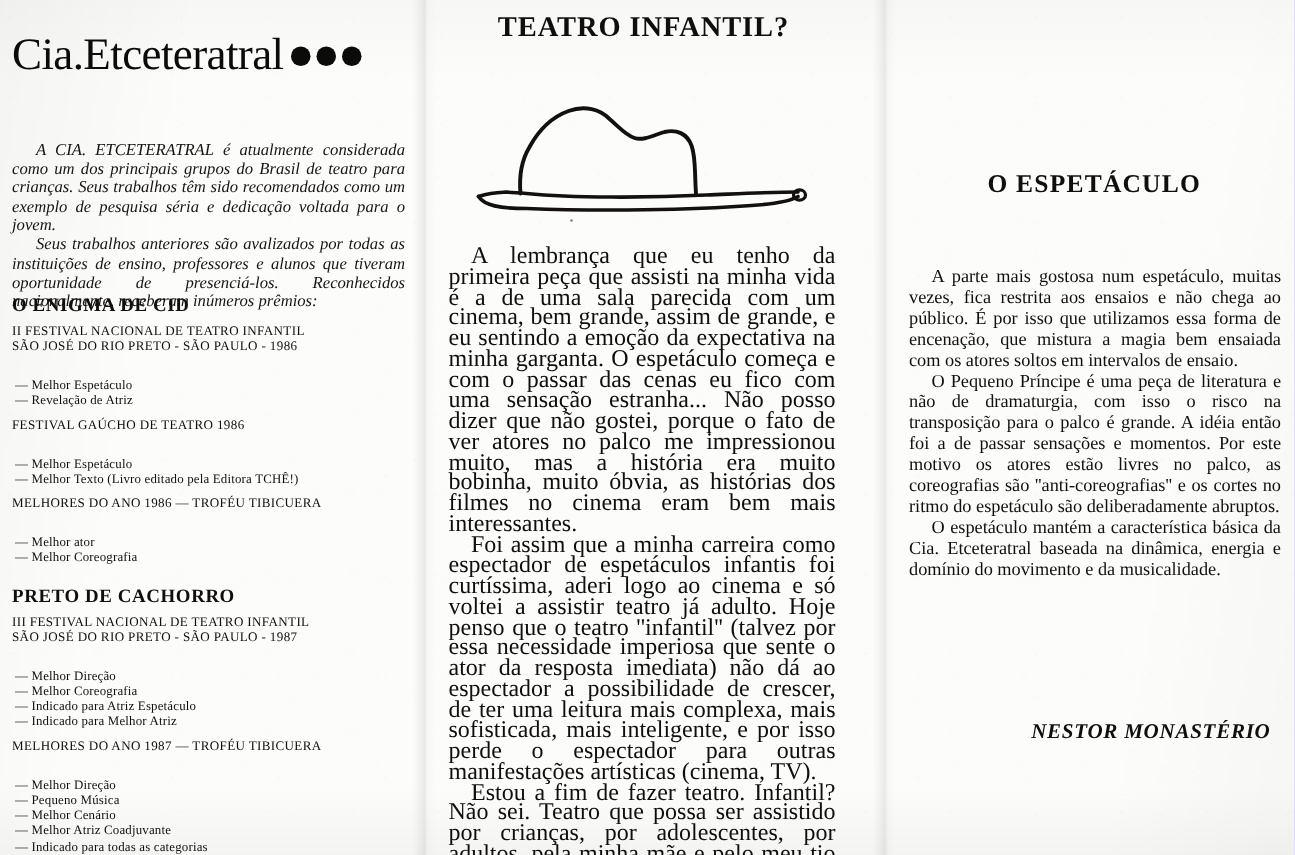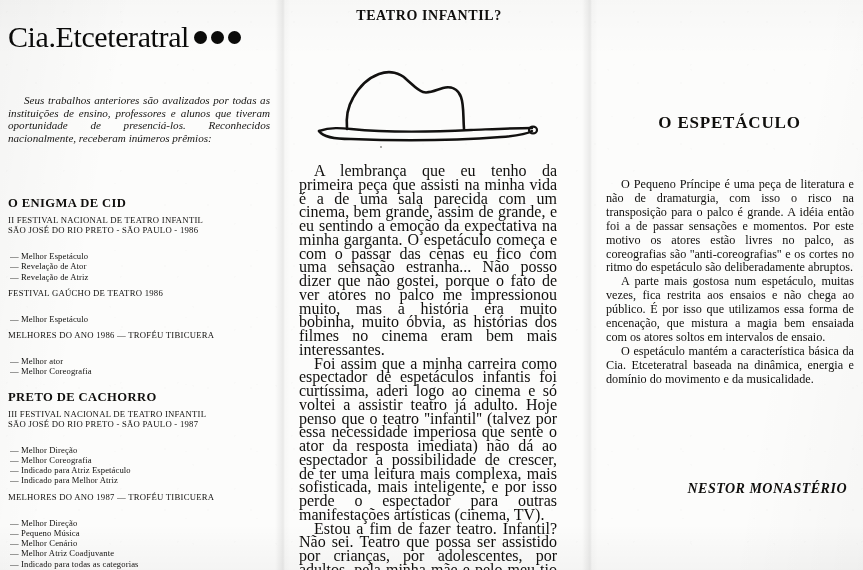--- a/index.html
+++ b/index.html
@@ -162,21 +162,21 @@
   .gap-title { margin-top: 13px; }
 
   
   .headline {
     position: absolute;
     left: 0;
     right: 0;
     top: 8px;
     text-align: center;
     font-weight: bold;
-    font-size: 14px;
+    font-size: 19px;
     letter-spacing: 0.6px;
   }
   .hat-wrap {
     position: absolute;
     left: 18px;
     top: 52px;
     width: 240px;
     height: 100px;
   }
   .hat-wrap svg { display: block; width: 100%; height: 100%; }
@@ -242,46 +242,47 @@
     <div class="masthead">
       <span class="brand-text">Cia.Etceteratral</span>
       <span class="brand-dots">
         <i></i>
           <i></i>
           <i></i>
       </span>
     </div>
 
     <div class="intro">
+      <p>A CIA. ETCETERATRAL é atualmente considerada como um dos principais grupos do Brasil de teatro para crianças. Seus trabalhos têm sido recomendados como um exemplo de pesquisa séria e dedicação voltada para o jovem.</p>
       <p>Seus trabalhos anteriores são avalizados por todas as instituições de ensino, professores e alunos que tiveram oportunidade de presenciá-los. Reconhecidos nacionalmente, receberam inúmeros prêmios:</p>
     </div>
 
     <div class="awards">
 
       <div>
         <p class="show-title">
           <span>O ENIGMA DE CID</span>
         </p>
         <div class="award-block">
           <p class="fest">
             <span>II FESTIVAL NACIONAL DE TEATRO INFANTIL</span>
             <span class="line2">SÃO JOSÉ DO RIO PRETO - SÃO PAULO - 1986</span>
           </p>
           <ul class="bullets">
             <li>Melhor Espetáculo</li>
-            <li>Revelação de Ator</li>
             <li>Revelação de Atriz</li>
           </ul>
         </div>
         <div class="award-block">
           <p class="fest">
             <span>FESTIVAL GAÚCHO DE TEATRO 1986</span>
           </p>
           <ul class="bullets">
             <li>Melhor Espetáculo</li>
+            <li>Melhor Texto (Livro editado pela Editora TCHÊ!)</li>
           </ul>
         </div>
         <div class="award-block">
           <p class="fest">
             <span>MELHORES DO ANO 1986 — TROFÉU TIBICUERA</span>
           </p>
           <ul class="bullets">
             <li>Melhor ator</li>
             <li>Melhor Coreografia</li>
           </ul>
@@ -369,22 +370,22 @@
       <p>A lembrança que eu tenho da primeira peça que assisti na minha vida é a de uma sala parecida com um cinema, bem grande, assim de grande, e eu sentindo a emoção da expectativa na minha garganta. O espetáculo começa e com o passar das cenas eu fico com uma sensação estranha... Não posso dizer que não gostei, porque o fato de ver atores no palco me impressionou muito, mas a história era muito bobinha, muito óbvia, as histórias dos filmes no cinema eram bem mais interessantes.</p>
       <p>Foi assim que a minha carreira como espectador de espetáculos infantis foi curtíssima, aderi logo ao cinema e só voltei a assistir teatro já adulto. Hoje penso que o teatro ''infantil'' (talvez por essa necessidade imperiosa que sente o ator da resposta imediata) não dá ao espectador a possibilidade de crescer, de ter uma leitura mais complexa, mais sofisticada, mais inteligente, e por isso perde o espectador para outras manifestações artísticas (cinema, TV).</p>
       <p>Estou a fim de fazer teatro. Infantil? Não sei. Teatro que possa ser assistido por crianças, por adolescentes, por adultos, pela minha mãe e pelo meu tio Eustáquio, sem que nenhum deles se sinta um imbecil por estar assistindo esse espetáculo. Pretensão a minha.</p>
     </div>
   </div>
 
   <div class="col col-right">
     <div class="section-heading">O ESPETÁCULO</div>
 
     <div class="right-body">
+      <p>A parte mais gostosa num espetáculo, muitas vezes, fica restrita aos ensaios e não chega ao público. É por isso que utilizamos essa forma de encenação, que mistura a magia bem ensaiada com os atores soltos em intervalos de ensaio.</p>
       <p>O Pequeno Príncipe é uma peça de literatura e não de dramaturgia, com isso o risco na transposição para o palco é grande. A idéia então foi a de passar sensações e momentos. Por este motivo os atores estão livres no palco, as coreografias são ''anti-coreografias'' e os cortes no ritmo do espetáculo são deliberadamente abruptos.</p>
-      <p>A parte mais gostosa num espetáculo, muitas vezes, fica restrita aos ensaios e não chega ao público. É por isso que utilizamos essa forma de encenação, que mistura a magia bem ensaiada com os atores soltos em intervalos de ensaio.</p>
       <p>O espetáculo mantém a característica básica da Cia. Etceteratral baseada na dinâmica, energia e domínio do movimento e da musicalidade.</p>
     </div>
 
     <div class="byline">NESTOR MONASTÉRIO</div>
   </div>
 
   <div class="fold f1"></div>
   <div class="fold f2"></div>
   <div class="grain"></div>
 </div>

